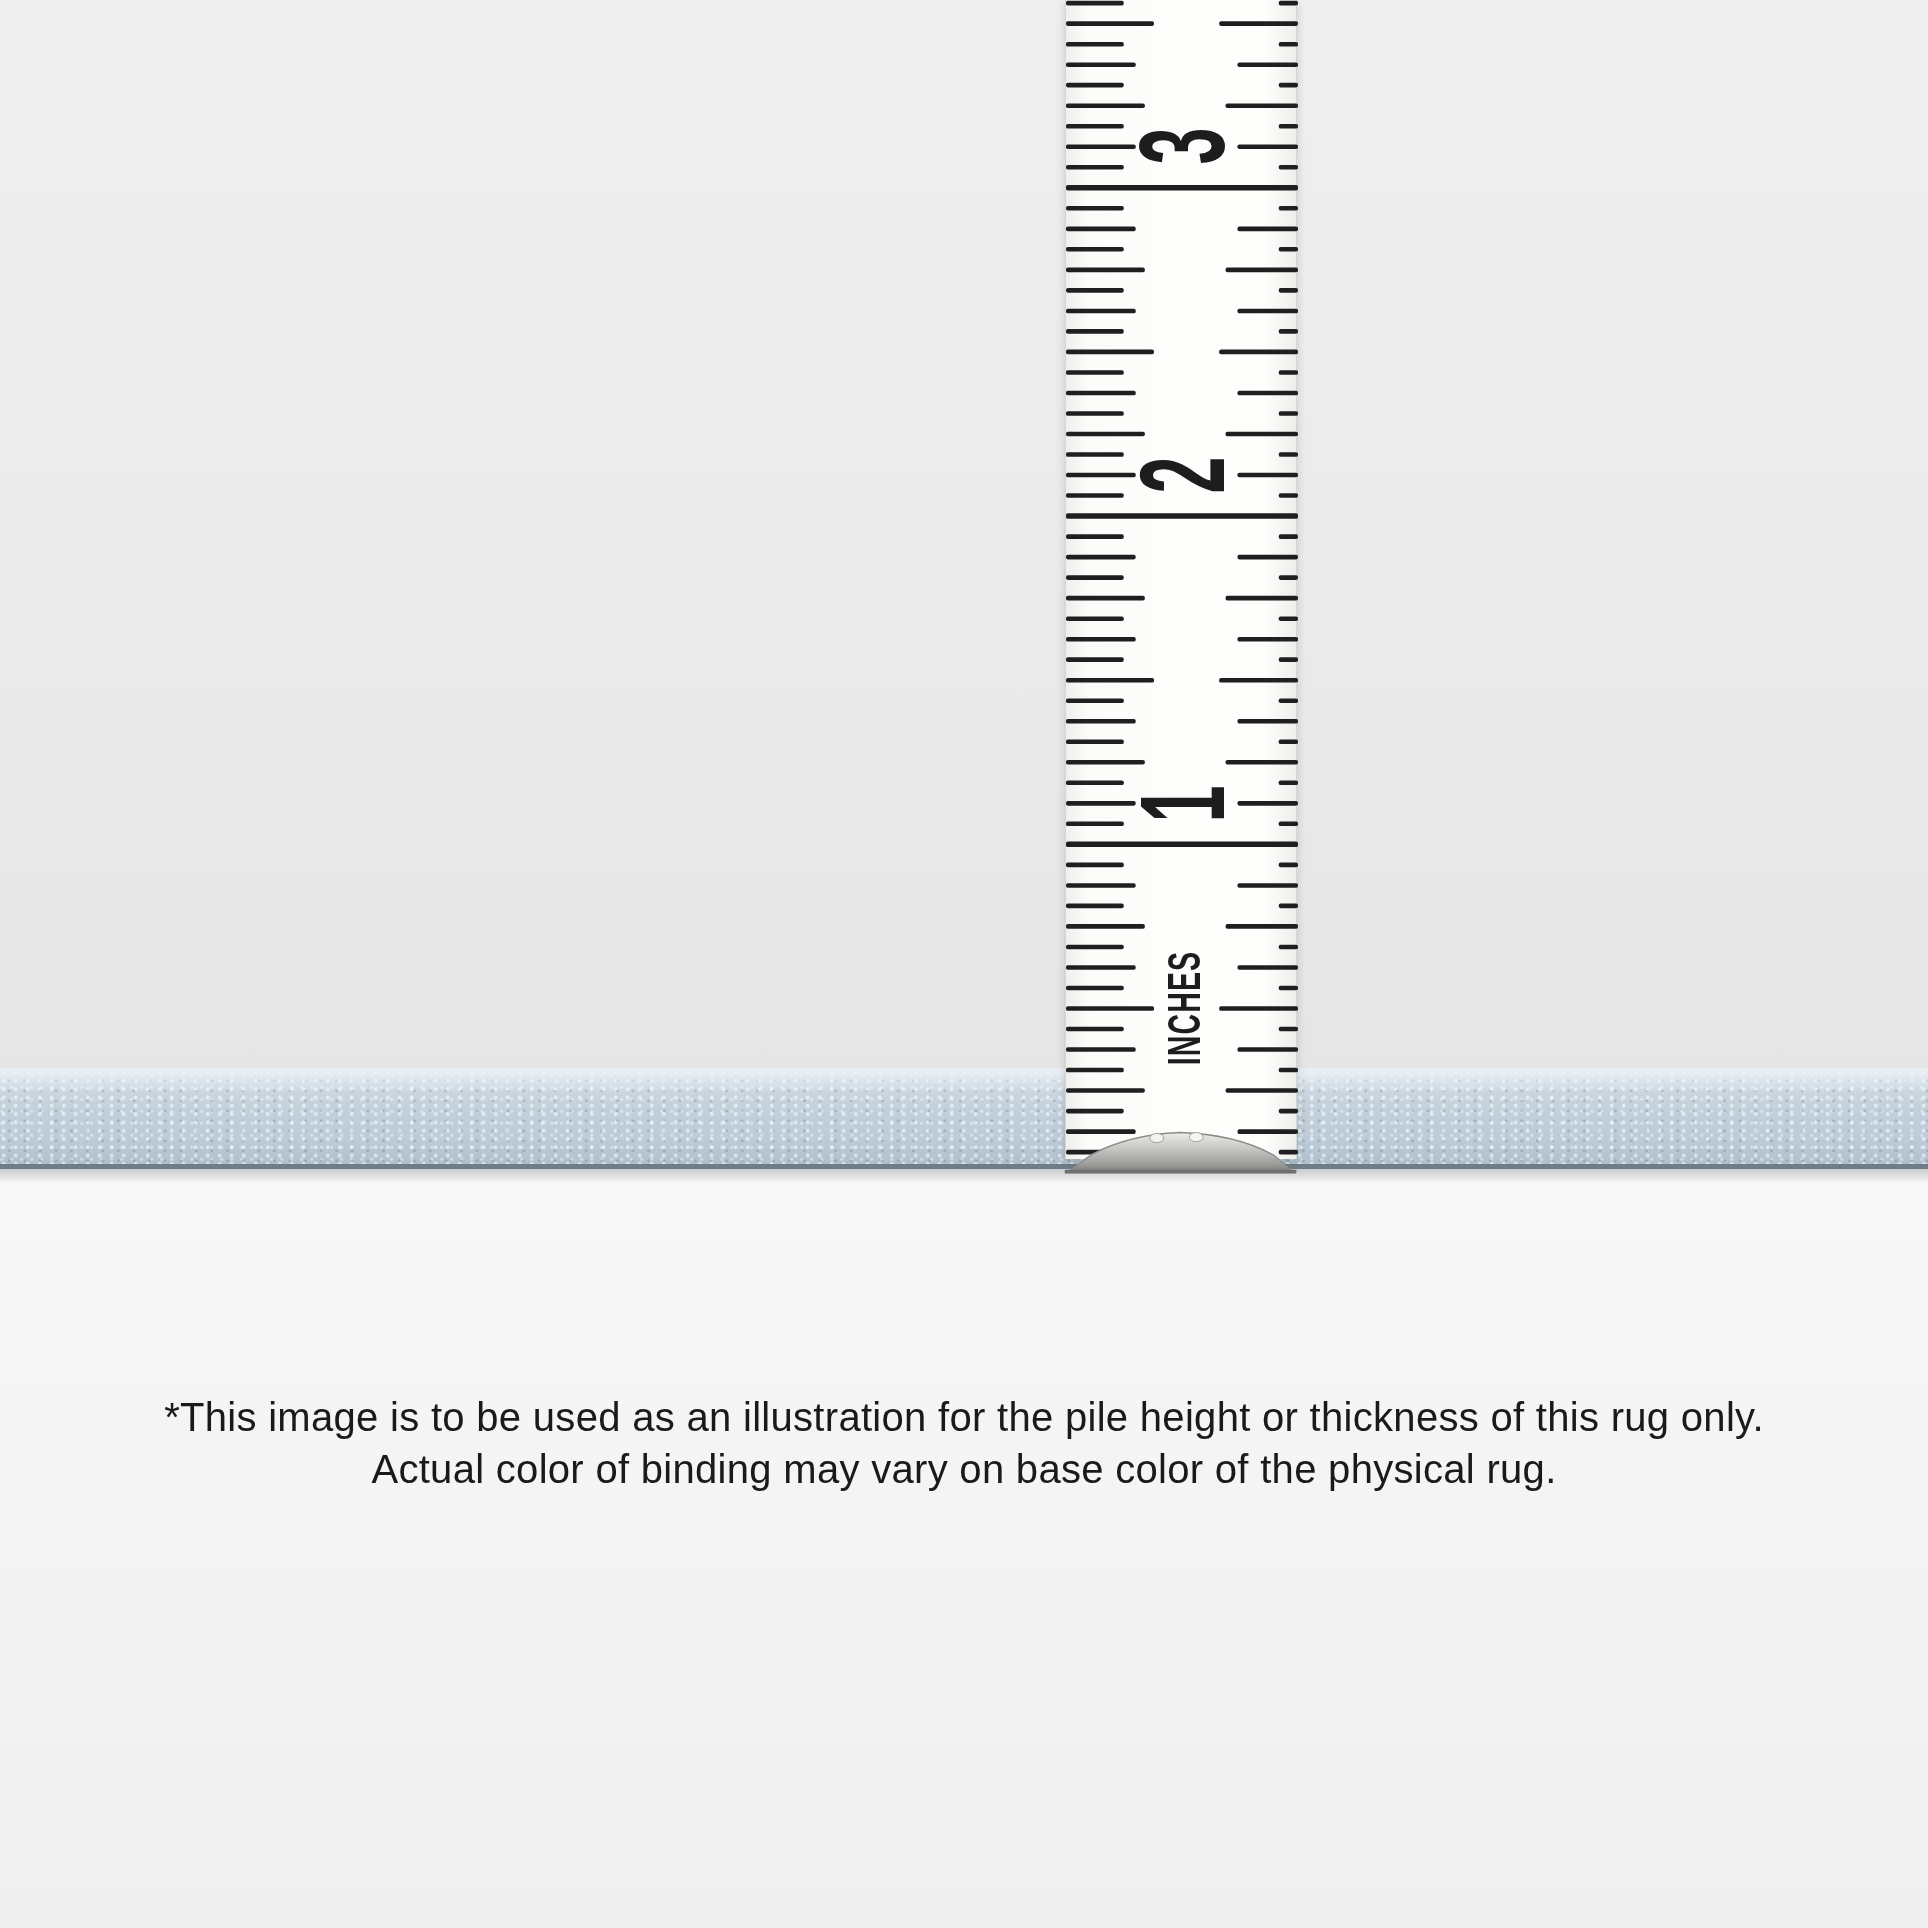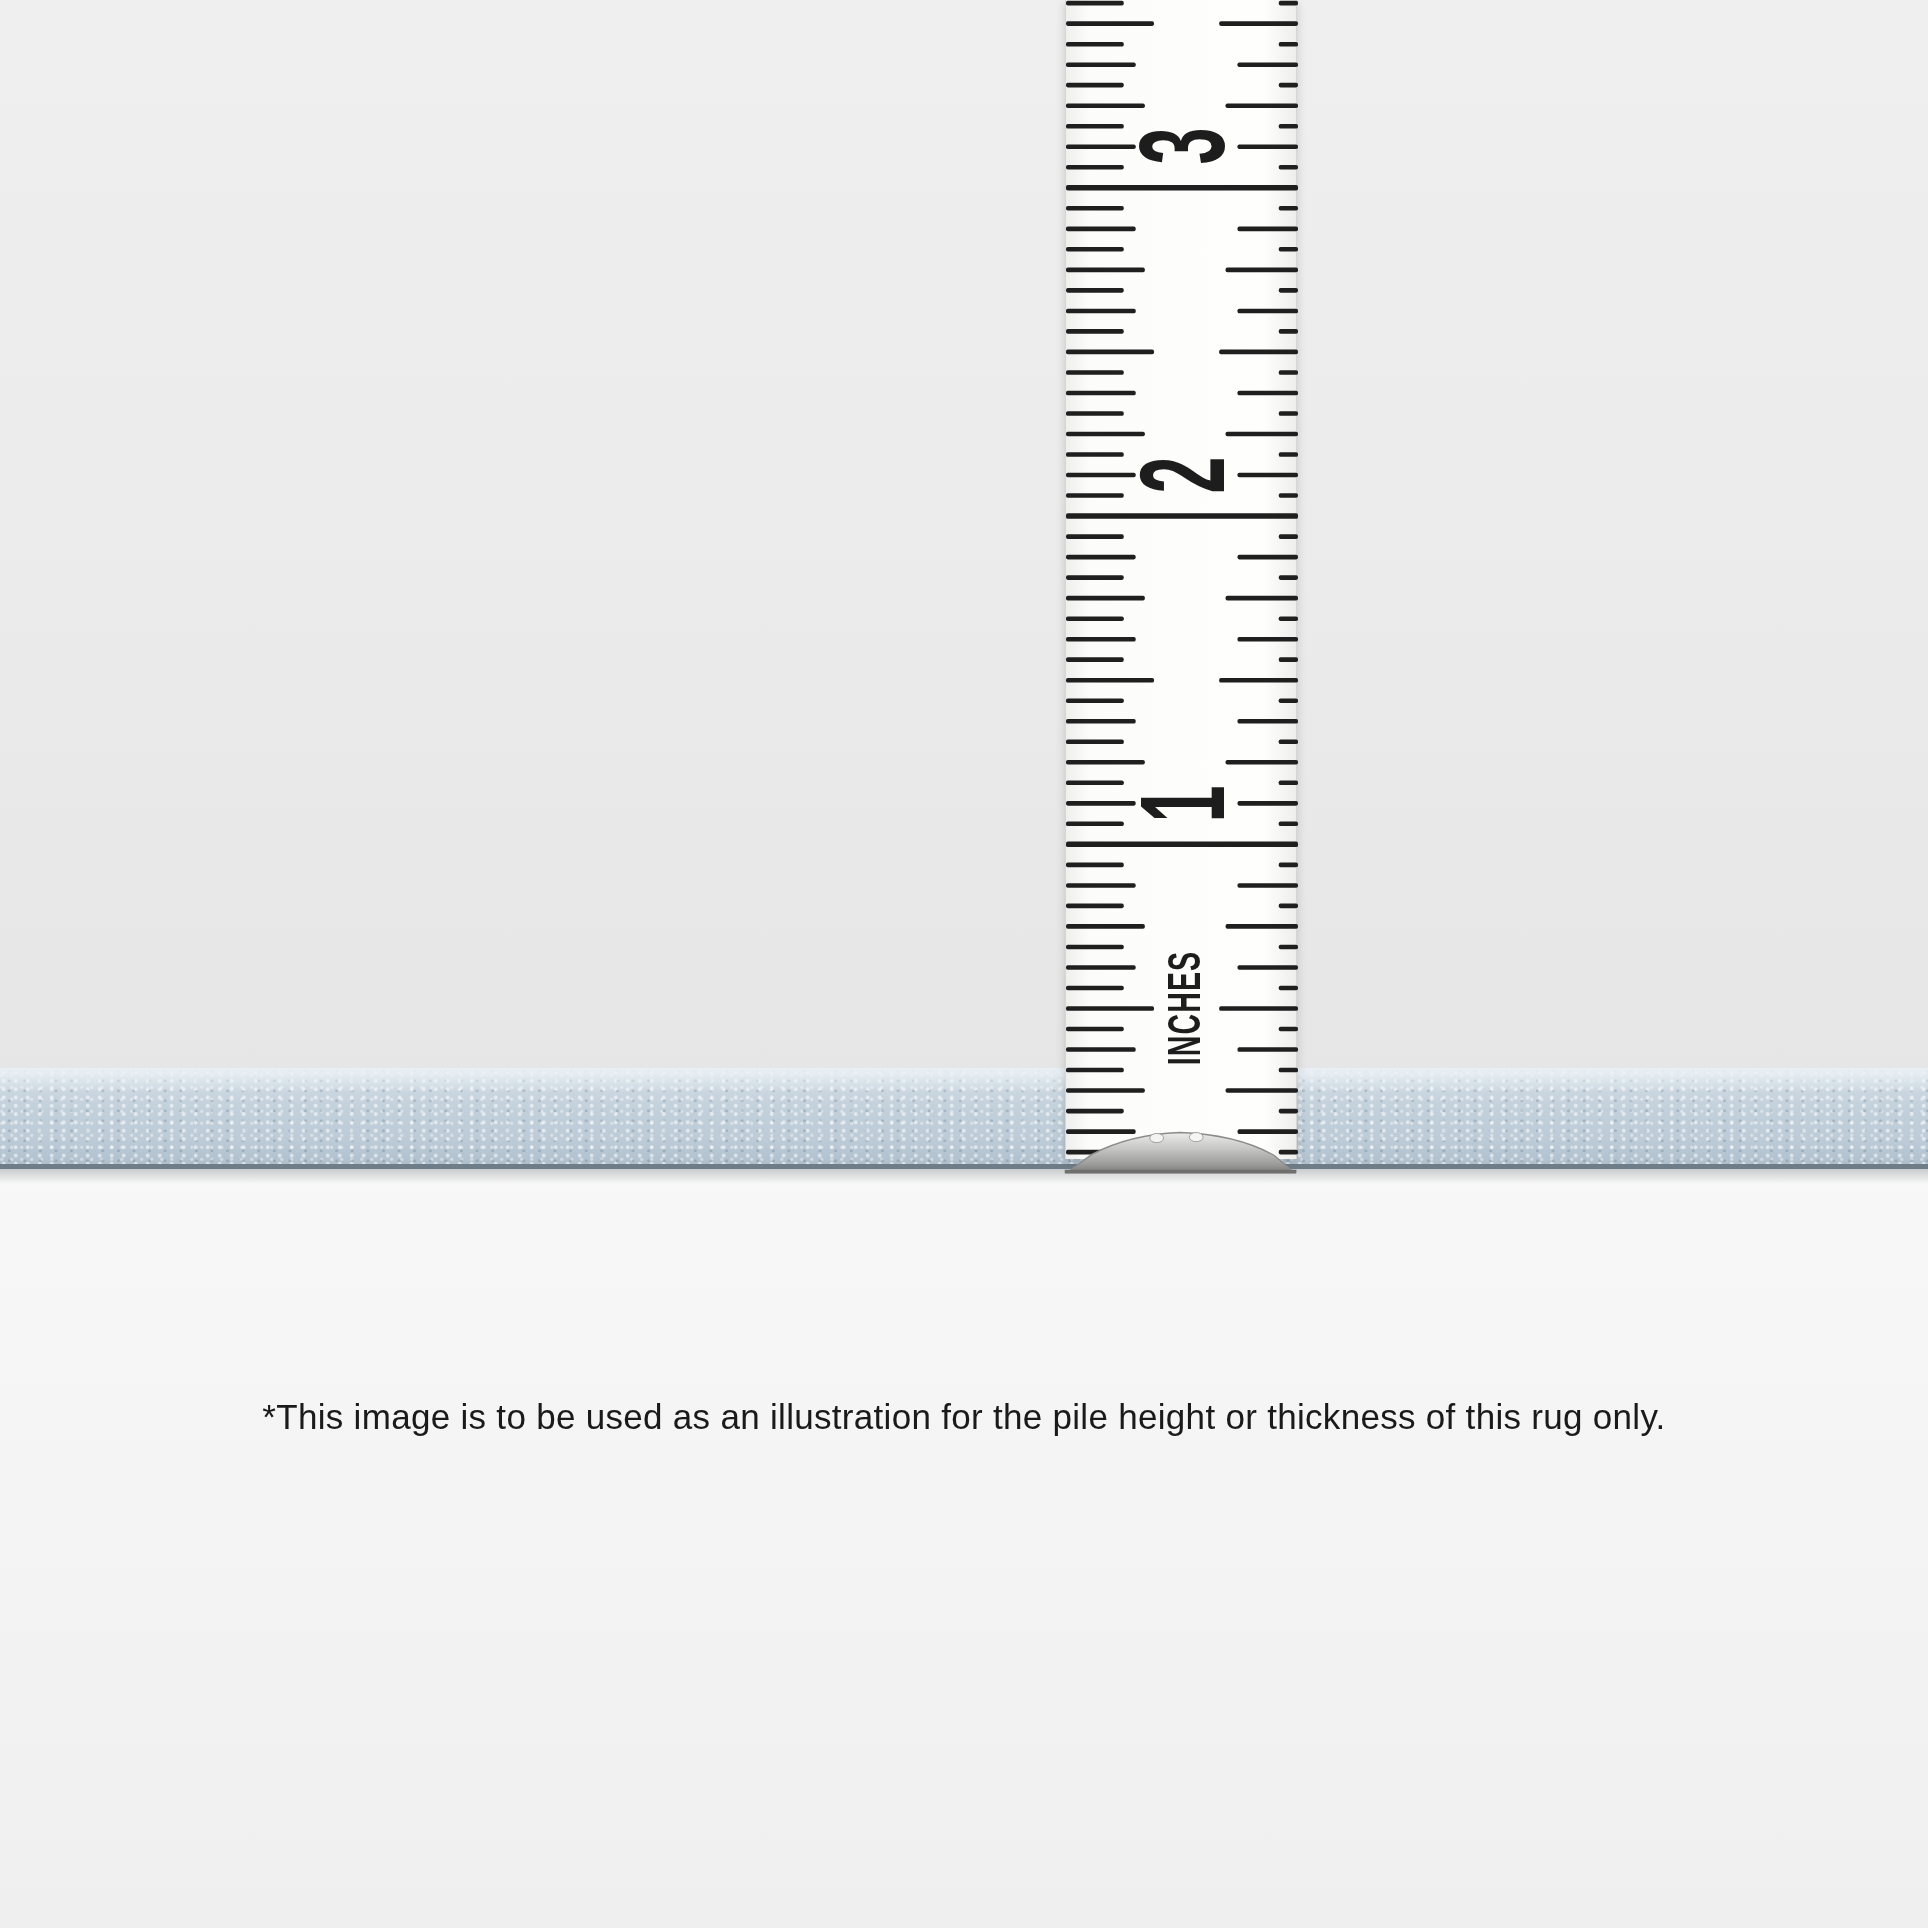--- a/index.html
+++ b/index.html
@@ -62,21 +62,21 @@
     position:absolute;left:118px;top:1008px;
     transform:translate(-50%,-50%) rotate(-90deg) scaleX(.62);
     font-size:46px;font-weight:700;letter-spacing:1.8px;color:#1d1d1d;
     white-space:nowrap;line-height:1;
   }
   .metal-tip{position:absolute;left:1062px;top:1126px;width:239px;height:48px;}
   
   .caption{
     position:absolute;left:0;top:1391px;width:1928px;
     text-align:center;color:var(--caption_text,#1a1a1a);
-    font-size:35px;line-height:52px;letter-spacing:0.3px;font-weight:400;
+    font-size:40px;line-height:52px;letter-spacing:0.3px;font-weight:400;
   }
   .caption div{white-space:nowrap;}
 </style>
 </head>
 <body>
 
 <div class="stage">
 
   <div class="wall"></div>
 
@@ -219,16 +219,17 @@
       </linearGradient>
     </defs>
     <path d="M5,51 L32,31 Q74,9 128,7 Q190,9 231,32 L253,51 Z" fill="url(#mg)" stroke="#8b8b89" stroke-width="1.5"></path>
     <rect x="3" y="47.5" width="252" height="3.5" fill="#6f6f6d"></rect>
     <ellipse cx="103" cy="13" rx="7.5" ry="5" fill="#f3f3f1" stroke="#9a9a98" stroke-width="1"></ellipse>
     <ellipse cx="146" cy="12" rx="7.5" ry="5" fill="#f5f5f3" stroke="#9a9a98" stroke-width="1"></ellipse>
   </svg>
 
   <div class="caption">
     <div>*This image is to be used as an illustration for the pile height or thickness of this rug only.</div>
+    <div>Actual color of binding may vary on base color of the physical rug.</div>
   </div>
 
 </div>
 
 
 </body></html>

